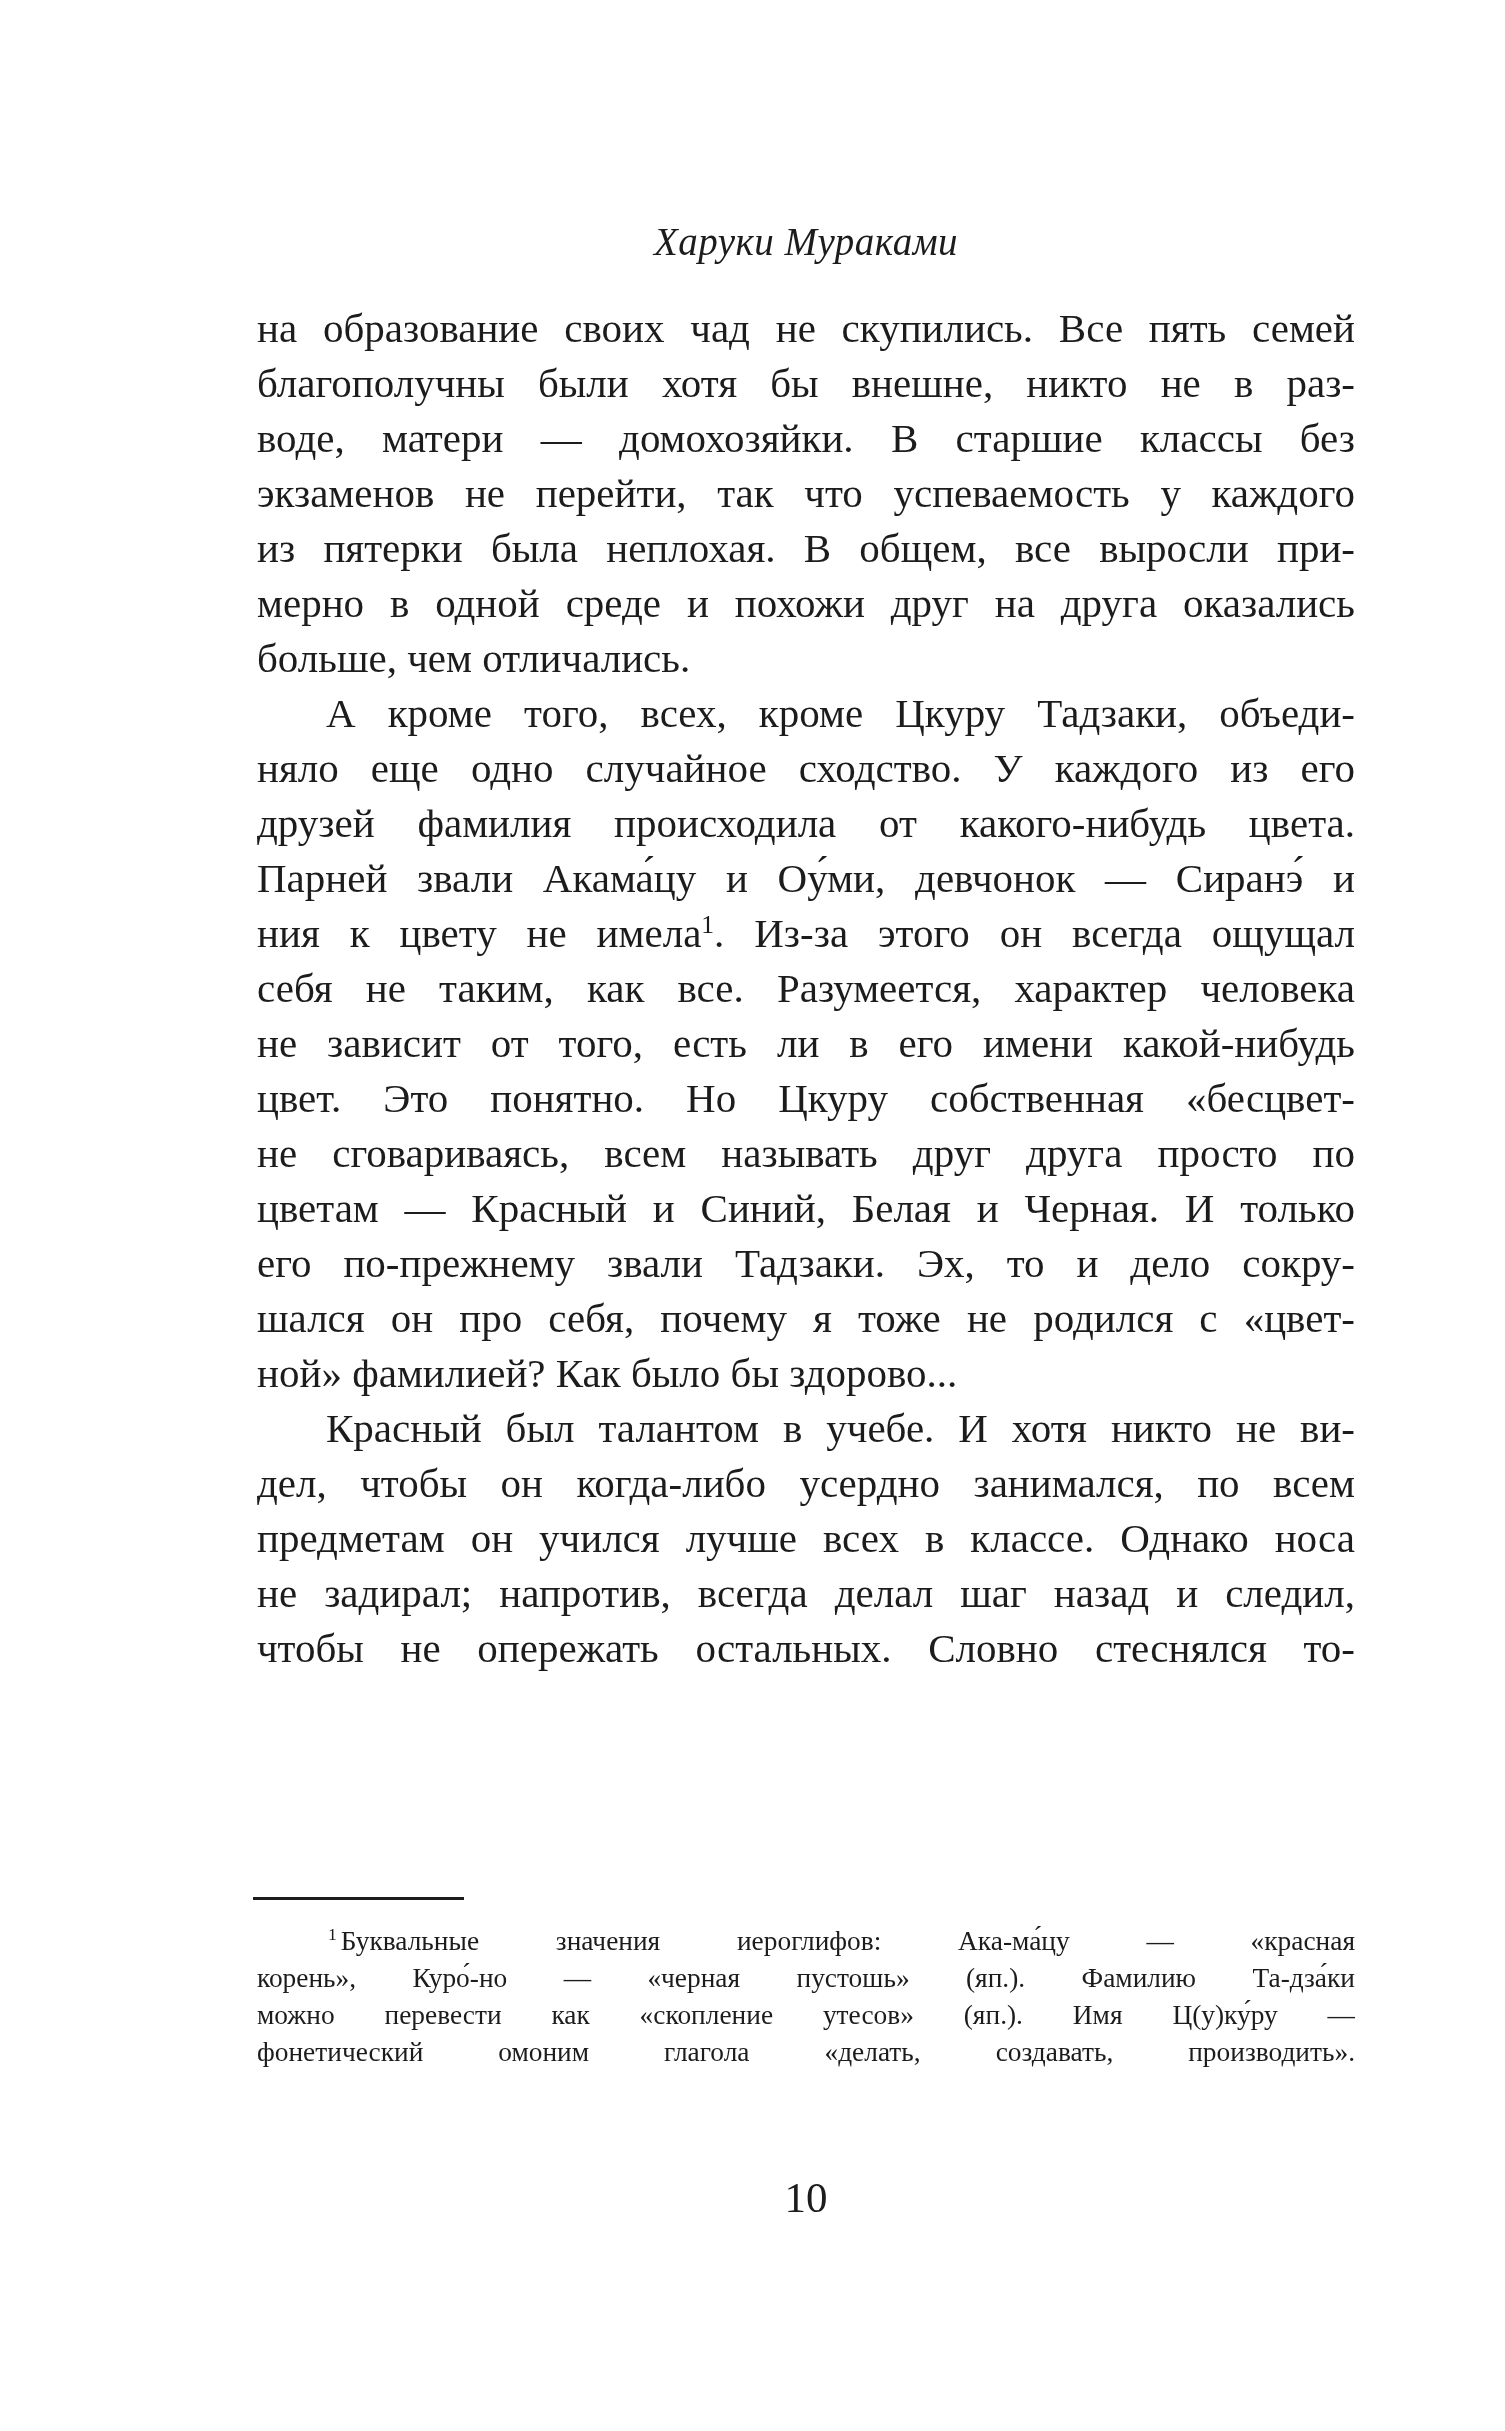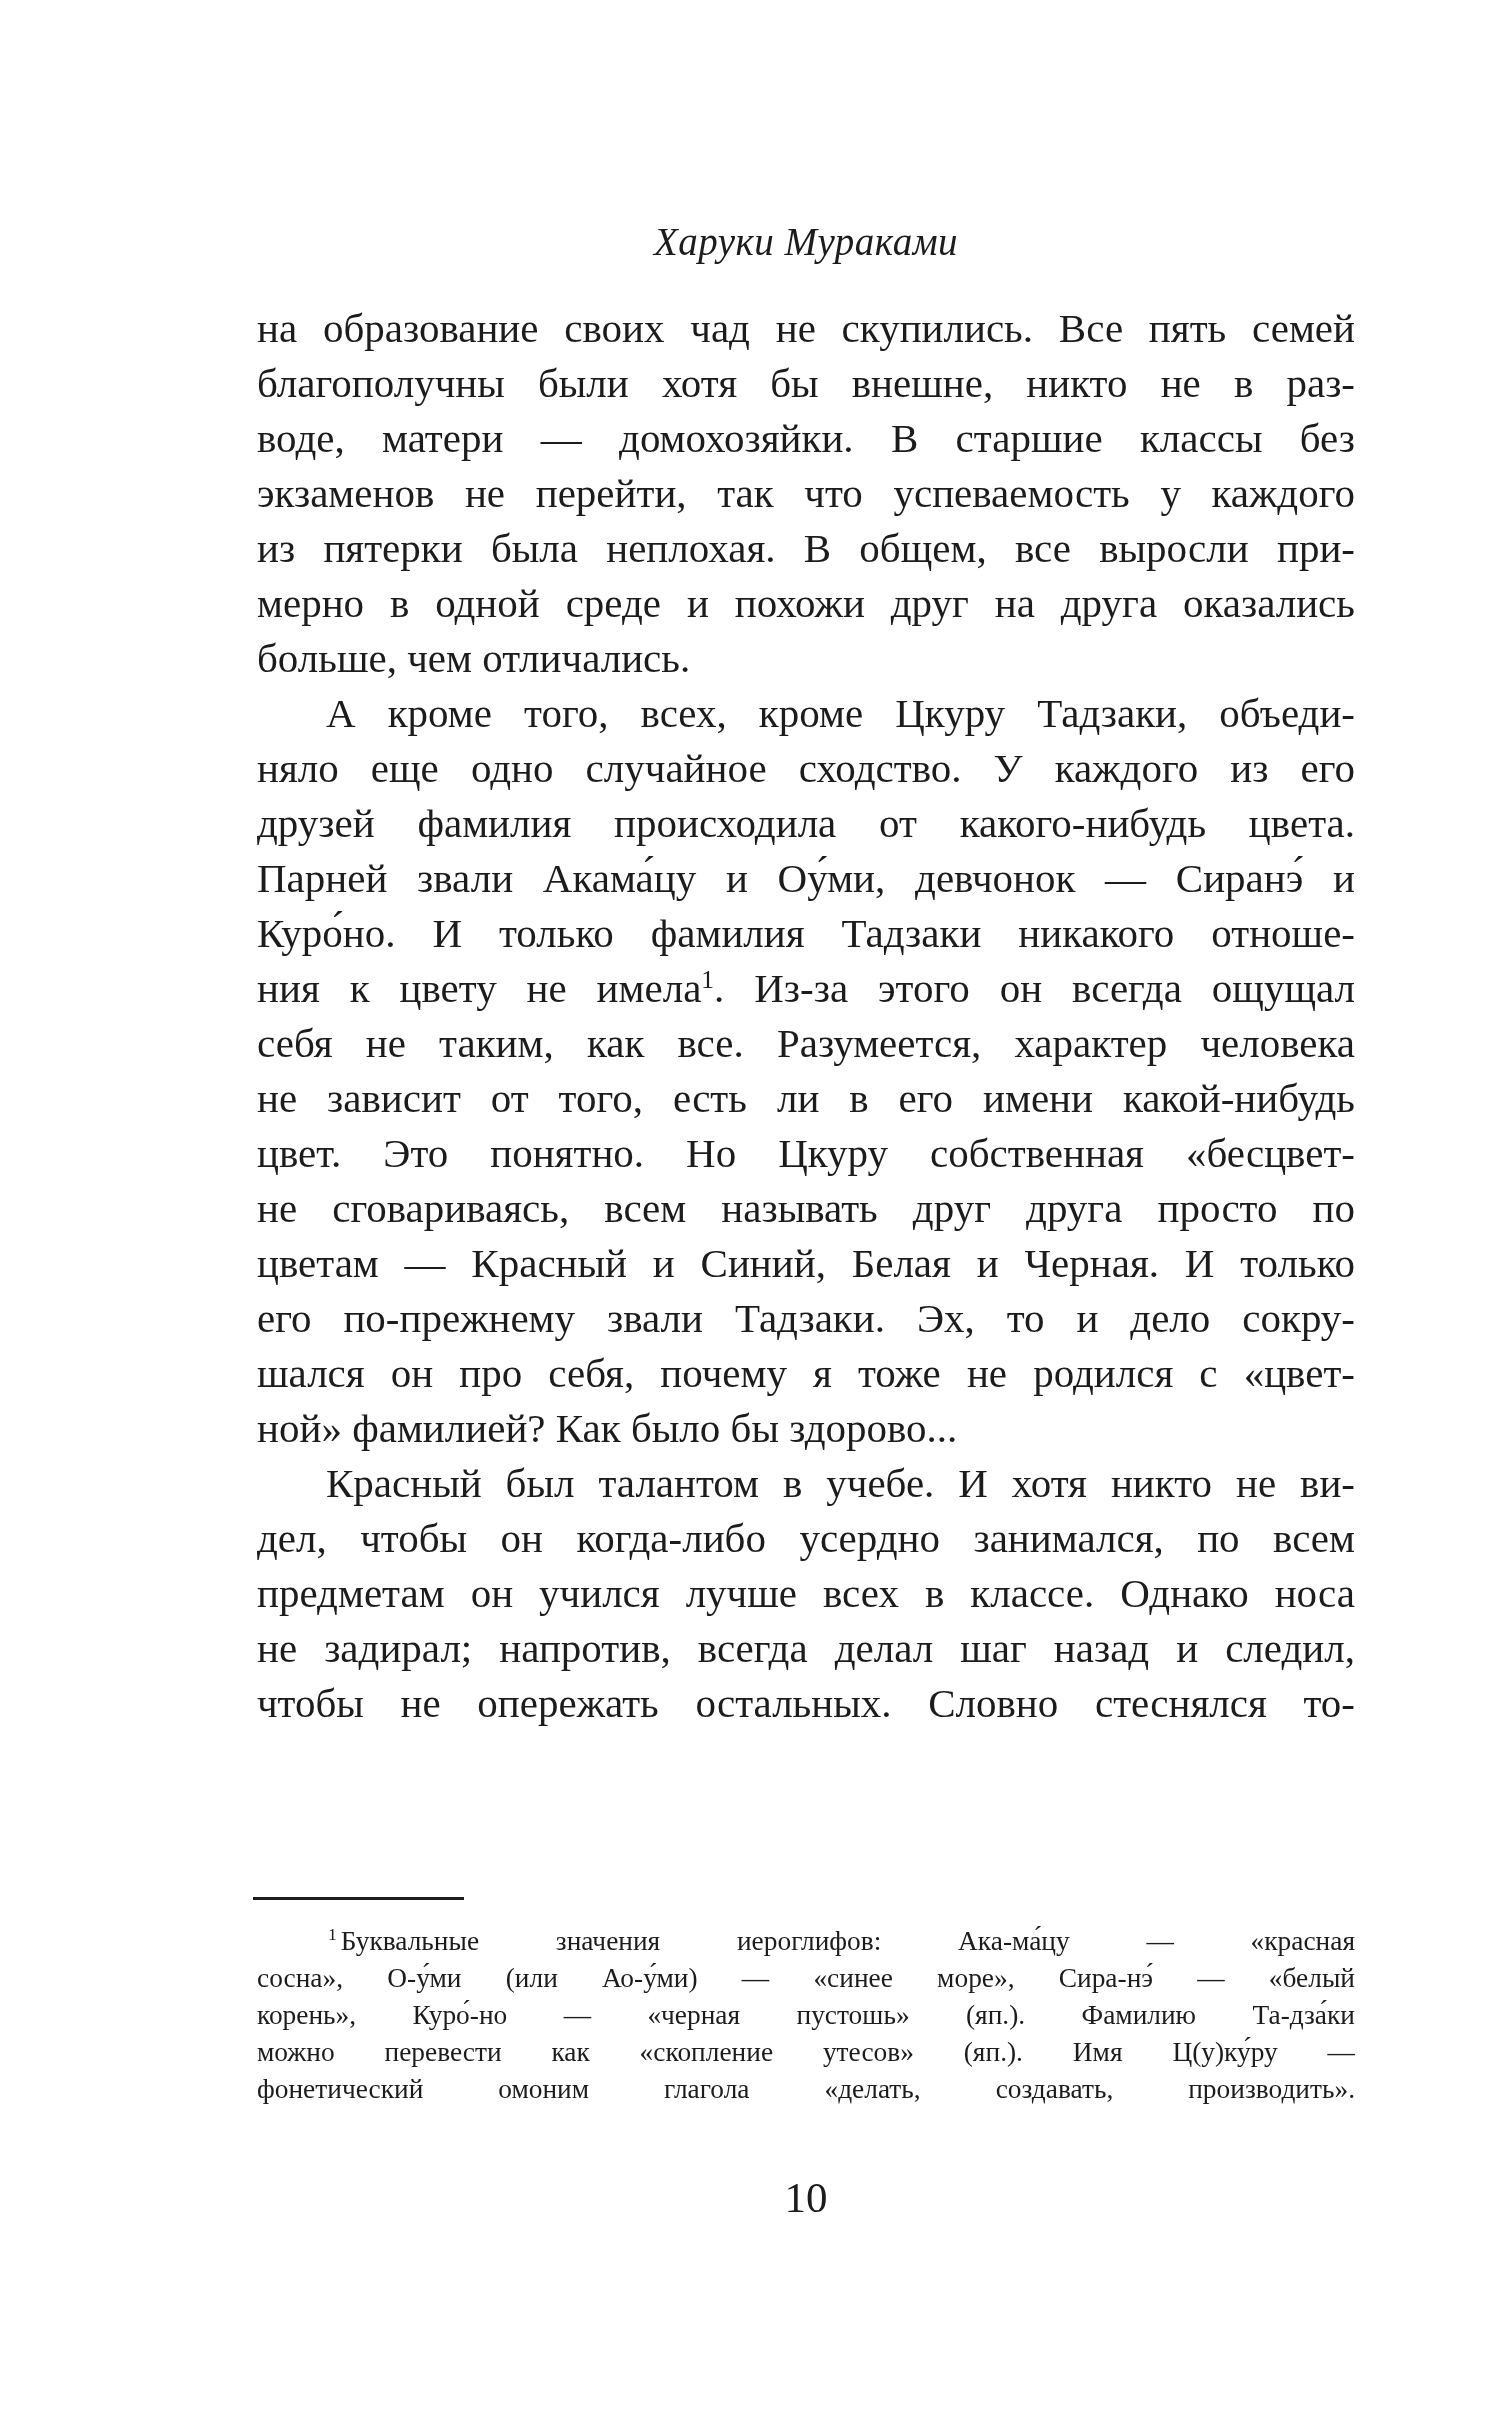--- a/index.html
+++ b/index.html
@@ -113,21 +113,20 @@
     <span class="line">воде, матери — домохозяйки. В старшие классы без</span>
     <span class="line">экзаменов не перейти, так что успеваемость у каждого</span>
     <span class="line">из пятерки была неплохая. В общем, все выросли при-</span>
     <span class="line">мерно в одной среде и похожи друг на друга оказались</span>
     <span class="line last">больше, чем отличались.</span>
 
     <span class="line indent">А кроме того, всех, кроме Цкуру Тадзаки, объеди-</span>
     <span class="line">няло еще одно случайное сходство. У каждого из его</span>
     <span class="line">друзей фамилия происходила от какого-нибудь цвета.</span>
     <span class="line">Парней звали Акама́цу и Оу́ми, девчонок — Сиранэ́ и</span>
-    <span class="line">Куро́но. И только фамилия Тадзаки никакого отноше-</span>
     <span class="line"><span>ния к цвету не имела</span><sup class="fn-ref">1</sup><span>. Из-за этого он всегда ощущал</span></span>
     <span class="line">себя не таким, как все. Разумеется, характер человека</span>
     <span class="line">не зависит от того, есть ли в его имени какой-нибудь</span>
     <span class="line">цвет. Это понятно. Но Цкуру собственная «бесцвет-</span>
     <span class="line">не сговариваясь, всем называть друг друга просто по</span>
     <span class="line">цветам — Красный и Синий, Белая и Черная. И только</span>
     <span class="line">его по-прежнему звали Тадзаки. Эх, то и дело сокру-</span>
     <span class="line">шался он про себя, почему я тоже не родился с «цвет-</span>
     <span class="line last">ной» фамилией? Как было бы здорово...</span>
 
@@ -135,21 +134,20 @@
     <span class="line">дел, чтобы он когда-либо усердно занимался, по всем</span>
     <span class="line">предметам он учился лучше всех в классе. Однако носа</span>
     <span class="line">не задирал; напротив, всегда делал шаг назад и следил,</span>
     <span class="line">чтобы не опережать остальных. Словно стеснялся то-</span>
   </div>
 
   <div class="footnote-rule"></div>
 
   <div class="footnotes">
     <span class="fline indent"><sup>1</sup><span>Буквальные значения иероглифов: Ака-ма́цу — «красная</span></span>
-    <span class="fline">сосна», О-у́ми (или Ао-у́ми) — «синее море», Сира-нэ́ — «белый</span>
     <span class="fline"><span>корень», Куро́-но — «черная пустошь»</span> <span class="it">(яп.).</span><span> Фамилию Та-дза́ки</span></span>
     <span class="fline"><span>можно перевести как «скопление утесов»</span> <span class="it">(яп.).</span><span> Имя Ц(у)ку́ру —</span></span>
     <span class="fline">фонетический омоним глагола «делать, создавать, производить».</span>
   </div>
 
   <div class="page-number">10</div>
 </div>
 
 
 </body></html>

